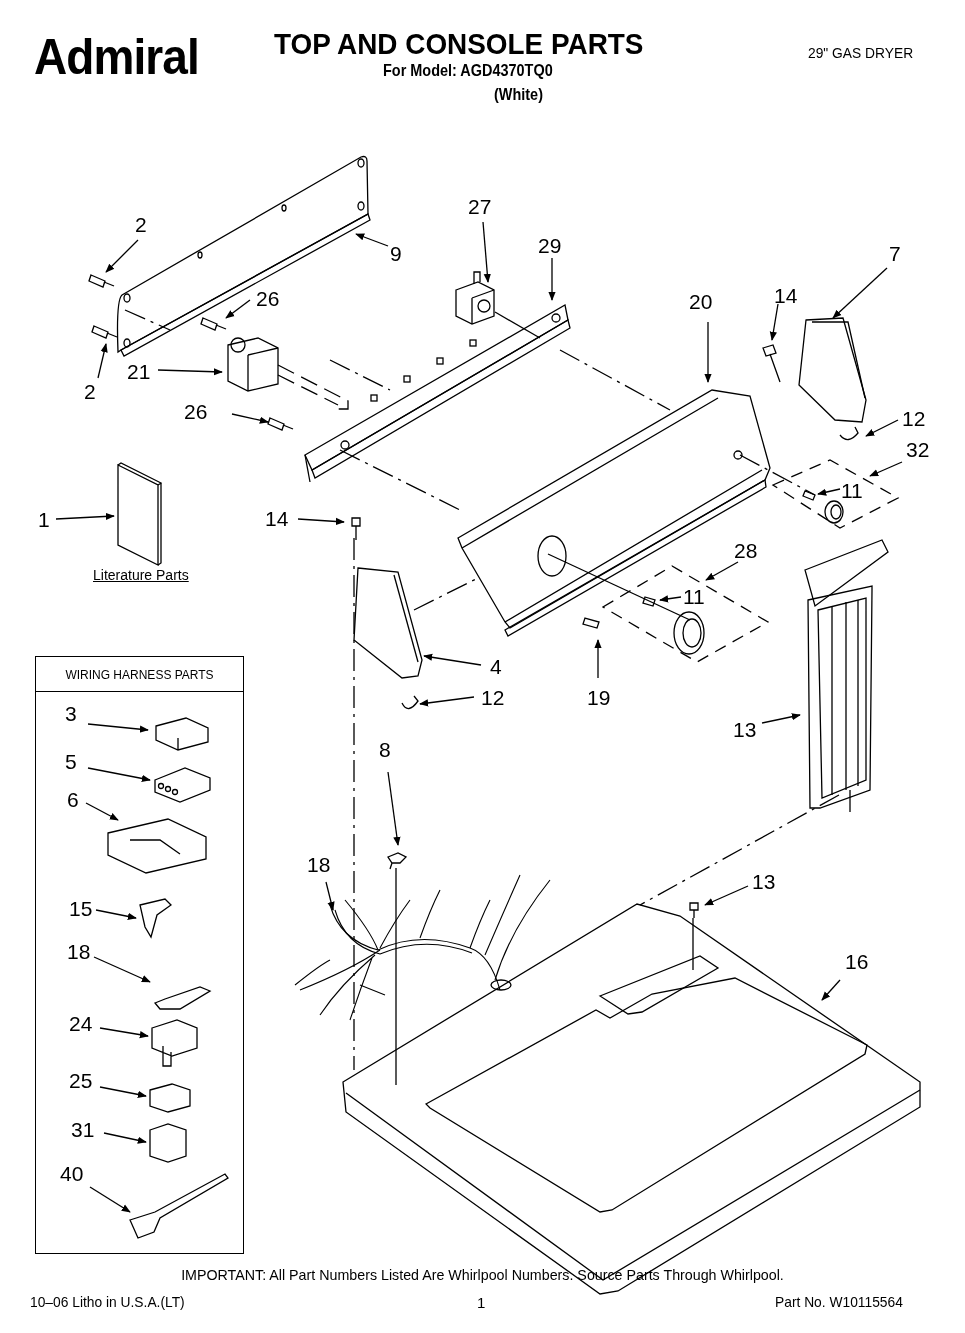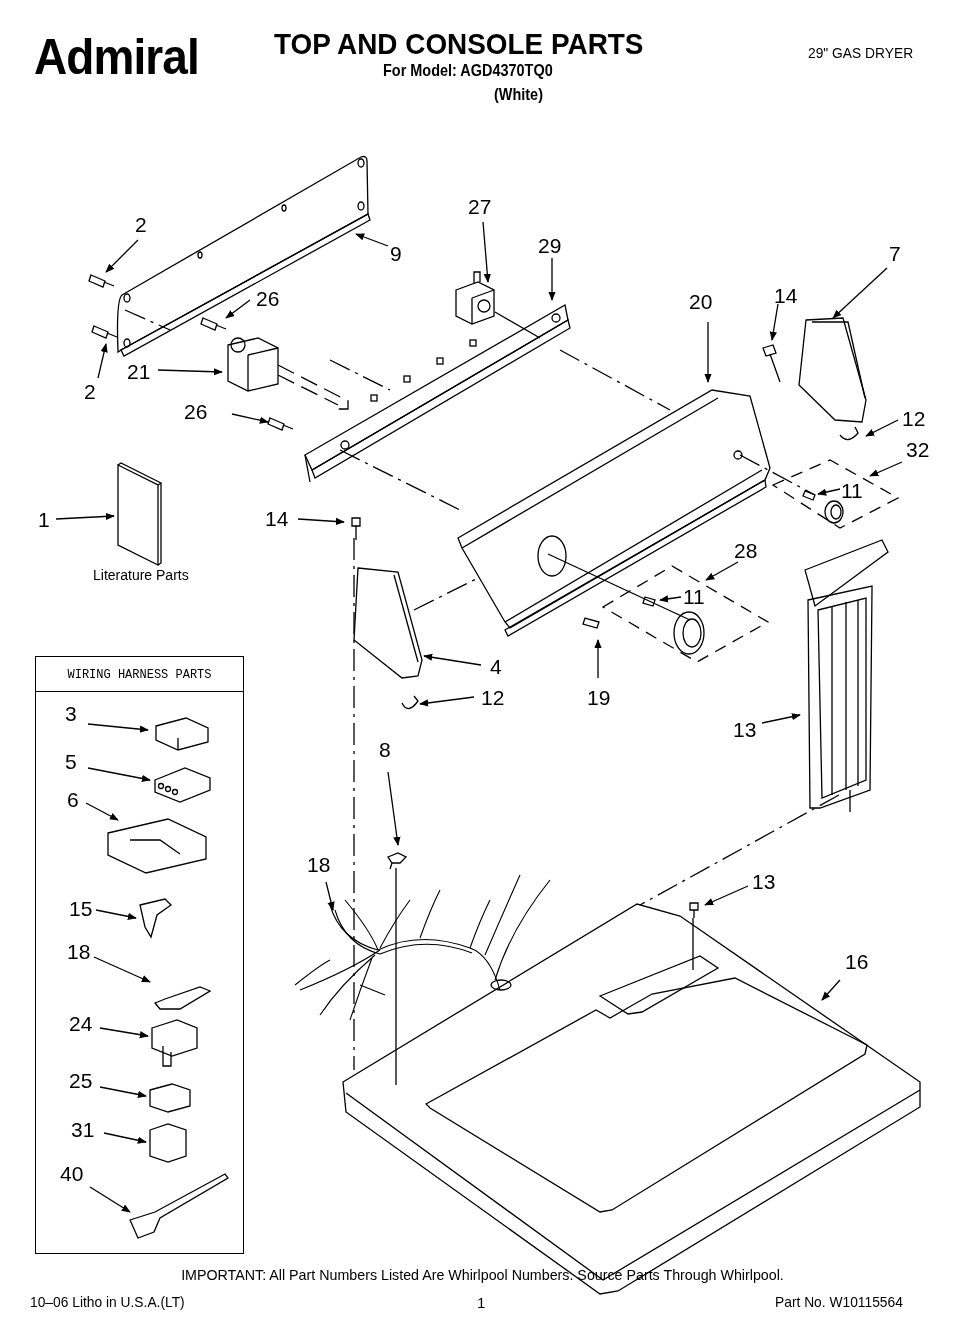--- a/index.html
+++ b/index.html
@@ -11,24 +11,24 @@
   .title { left: 274px; top: 27px; font-size: 30px; font-weight: bold;
            transform: scaleX(0.93); transform-origin: left top; white-space: nowrap; }
   .model { left: 383px; top: 61px; font-size: 17px; font-weight: bold;
            transform: scaleX(0.85); transform-origin: left top; white-space: nowrap; }
   .color { left: 494px; top: 85px; font-size: 17px; font-weight: bold;
            transform: scaleX(0.85); transform-origin: left top; }
   .product { left: 808px; top: 44px; font-size: 15px;
              transform: scaleX(0.92); transform-origin: left top; white-space: nowrap; }
   .diagram { left: 0; top: 0; }
   .callout { font-size: 21px; position: absolute; line-height: 1; }
-  .lit-label { left: 93px; top: 567px; font-size: 14px; white-space: nowrap; }
+  .lit-label { left: 93px; top: 567px; font-size: 14px; text-decoration: underline; white-space: nowrap; }
   .wh-box { left: 35px; top: 656px; width: 207px; height: 596px; border: 1.5px solid #000; }
   .wh-head { position: absolute; left: 0; top: 0; width: 207px; height: 34px; border-bottom: 1.5px solid #000;
-             font-size: 12px; text-align: center; line-height: 36px; font-family: Liberation Mono, monospace; }
+             font-size: 12px; text-align: center; line-height: 36px; }
   .important { left: 0; width: 965px; top: 1266px; text-align: center; font-size: 15px;
                transform: scaleX(0.95); transform-origin: center top; white-space: nowrap; }
   .litho { left: 30px; top: 1293px; font-size: 15px; transform: scaleX(0.92); transform-origin: left top; white-space: nowrap; }
   .page { left: 477px; top: 1294px; font-size: 15px; }
   .partno { left: 775px; top: 1293px; font-size: 15px; transform: scaleX(0.92); transform-origin: left top; white-space: nowrap; }
 </style>
 </head>
 <body>
 
 <div class="abs brand">Admiral</div>

